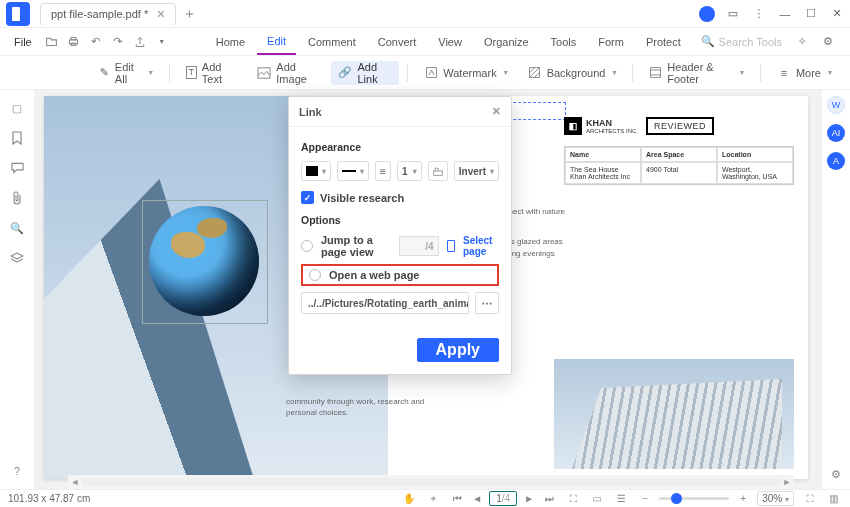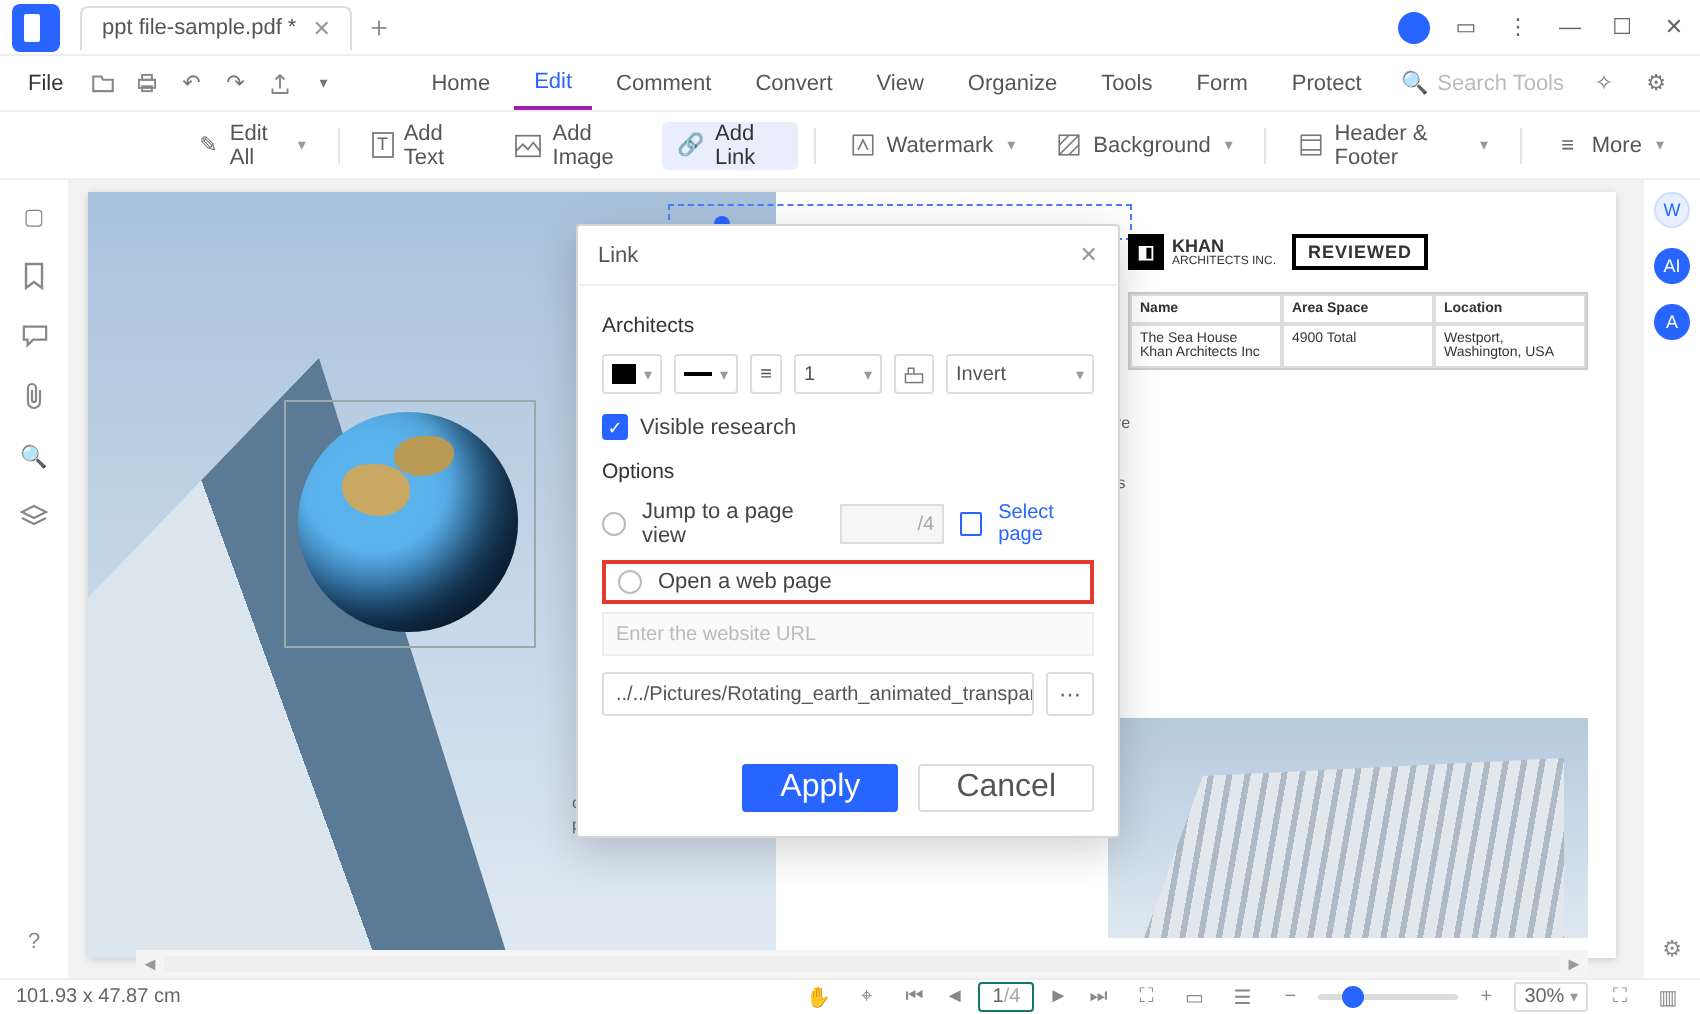--- a/index.html
+++ b/index.html
@@ -50,21 +50,21 @@
   .earth { position:absolute; left:105px; top:110px; width:110px; height:110px; border-radius:50%; background:radial-gradient(circle at 35% 30%, #5bb3ee 0 35%, #1c4f80 70%, #041a33 100%); box-shadow: inset -18px -14px 24px rgba(0,0,0,0.55);}
   .earth:before{content:"";position:absolute;left:22px;top:26px;width:34px;height:26px;background:#c8a862;border-radius:40% 50% 45% 55%;}
   .earth:after{content:"";position:absolute;left:48px;top:12px;width:30px;height:20px;background:#b99a55;border-radius:50% 40% 55% 45%;}
   .sel { position:absolute; left:98px; top:104px; width:126px; height:124px; border:1px solid #9aa; }
   .bluebox { position:absolute; left:290px; top:6px; width:232px; height:18px; border:1px dashed #4b7bff;}
   .bluebox .dot{position:absolute;left:22px;top:5px;width:8px;height:8px;border-radius:50%;background:#2864ff;}
   .companybox{position:absolute; right:14px; top:18px; width:230px; height:24px; display:flex; gap:8px; align-items:center;}
   .companybox .khaco{display:flex;align-items:center;gap:4px;}
   .companybox .klogo{width:18px;height:18px;background:#000;display:flex;align-items:center;justify-content:center;color:#fff;font-size:9px;font-weight:bold;}
   .companybox .kt{font-size:8px;line-height:1;}
-  .companybox .rev{border:2px solid #000;padding:2px 6px;font-size:9px;font-weight:bold;letter-spacing:0.5px;}
+  .companybox .rev{border:2px solid #000;padding:2px 6px;font-size:9px;font-weight:normal;letter-spacing:0.5px;}
   .infotable{position:absolute; right:14px; top:50px; width:230px; border:1px solid #ccc; font-size:7px;}
   .infotable .row{display:flex;}
   .infotable .cell{flex:1;border:0.5px solid #ddd;padding:3px 4px;}
   .infotable .hd{font-weight:bold;}
   .paratext{position:absolute;left:300px;right:14px;font-size:8px;color:#666;line-height:1.4;}
   .bldg2{position:absolute;right:14px;bottom:10px;width:240px;height:110px;background:linear-gradient(#b5cadd,#dde8f1);}
   .bldg2:before{content:"";position:absolute;left:18px;bottom:0;width:210px;height:90px;background:repeating-linear-gradient(100deg,#e2e7ec 0 6px,#aebac6 6px 9px);clip-path:polygon(0 100%,14% 10%,100% 0,100% 100%);}
 
   
   .hscroll{position:absolute;left:34px;right:28px;bottom:0;height:14px;background:#f4f4f4;display:flex;align-items:center;}
@@ -76,21 +76,21 @@
   .status .sspacer{flex:1;}
   .status .sic{width:16px;height:16px;display:flex;align-items:center;justify-content:center;color:#888;}
   .status .pager{display:flex;align-items:center;gap:4px;}
   .status .pgbox{border:1px solid #0f766e;padding:1px 6px;border-radius:2px;}
   .status .zoom{display:flex;align-items:center;gap:6px;}
   .status .ztrack{width:70px;height:3px;background:#ddd;position:relative;border-radius:2px;}
   .status .zthumb{position:absolute;left:12px;top:-4px;width:11px;height:11px;border-radius:50%;background:#2864ff;}
   .status .zbox{border:1px solid #ddd;padding:1px 4px;border-radius:2px;}
 
   
-  .dialog{position:absolute;left:288px;top:112px;width:272px;background:#fff;border:1px solid #d6d6d6;box-shadow:0 6px 22px rgba(0,0,0,0.18);border-radius:2px;padding:0;font-size:11px;color:#444;}
+  .dialog{position:absolute;left:288px;top:96px;width:224px;background:#fff;border:1px solid #d6d6d6;box-shadow:0 6px 22px rgba(0,0,0,0.18);border-radius:2px;padding:0;font-size:11px;color:#444;font-weight:bold;}
   .dialog .dhdr{display:flex;align-items:center;padding:8px 10px;border-bottom:1px solid #eee;}
   .dialog .dhdr .dtitle{flex:1;color:#555;}
   .dialog .dhdr .dx{color:#999;}
   .dialog .dbody{padding:10px 12px 12px;}
   .dialog .sect{font-size:10.5px;color:#333;margin:4px 0 8px;}
   .dialog .approw{display:flex;align-items:center;gap:6px;margin-bottom:10px;}
   .dialog .selbox{height:20px;border:1px solid #ddd;border-radius:2px;display:flex;align-items:center;padding:0 4px;gap:4px;font-size:10px;color:#555;background:#fff;}
   .dialog .selbox .sw{width:12px;height:10px;background:#000;}
   .dialog .selbox.line .sw{background:none;border-top:2px solid #000;height:0;width:14px;}
   .dialog .selbox .car{font-size:8px;color:#999;}
@@ -326,21 +326,21 @@
     <div style="color:#888;margin-bottom:8px;">⚙</div>
   </div>
 </div>
 
 <div class="dialog">
   <div class="dhdr">
     <div class="dtitle">Link</div>
     <div class="dx">✕</div>
   </div>
   <div class="dbody">
-    <div class="sect">Architects</div>
+    <div class="sect">Appearance</div>
     <div class="approw">
       <div class="selbox">
           <div class="sw"></div>
           <span class="car">▾</span>
         </div>
       <div class="selbox line">
           <div class="sw"></div>
           <span class="car">▾</span>
         </div>
       <div class="selbox" style="width:16px;justify-content:center;">≡</div>
@@ -372,30 +372,28 @@
           <span>/4</span>
         </div>
       <div class="selpgic"></div>
       <span class="selpg">Select page</span>
     </div>
 
     <div class="hl">
       <div class="radio"></div>
       <span>Open a web page</span>
     </div>
-    <div class="urlin">Enter the website URL</div>
 
     <div class="filerow">
       <div class="filein">../../Pictures/Rotating_earth_animated_transparent.gif</div>
       <div class="filemore">⋯</div>
     </div>
   </div>
   <div class="dftr">
     <div class="btn primary">Apply</div>
-    <div class="btn">Cancel</div>
   </div>
 </div>
 
 <div class="status">
   <span>101.93 x 47.87 cm</span>
   <div class="sspacer"></div>
   <div class="sic">✋</div>
   <div class="sic">⌖</div>
   <div class="pager">
     <span class="sic">⏮</span>

